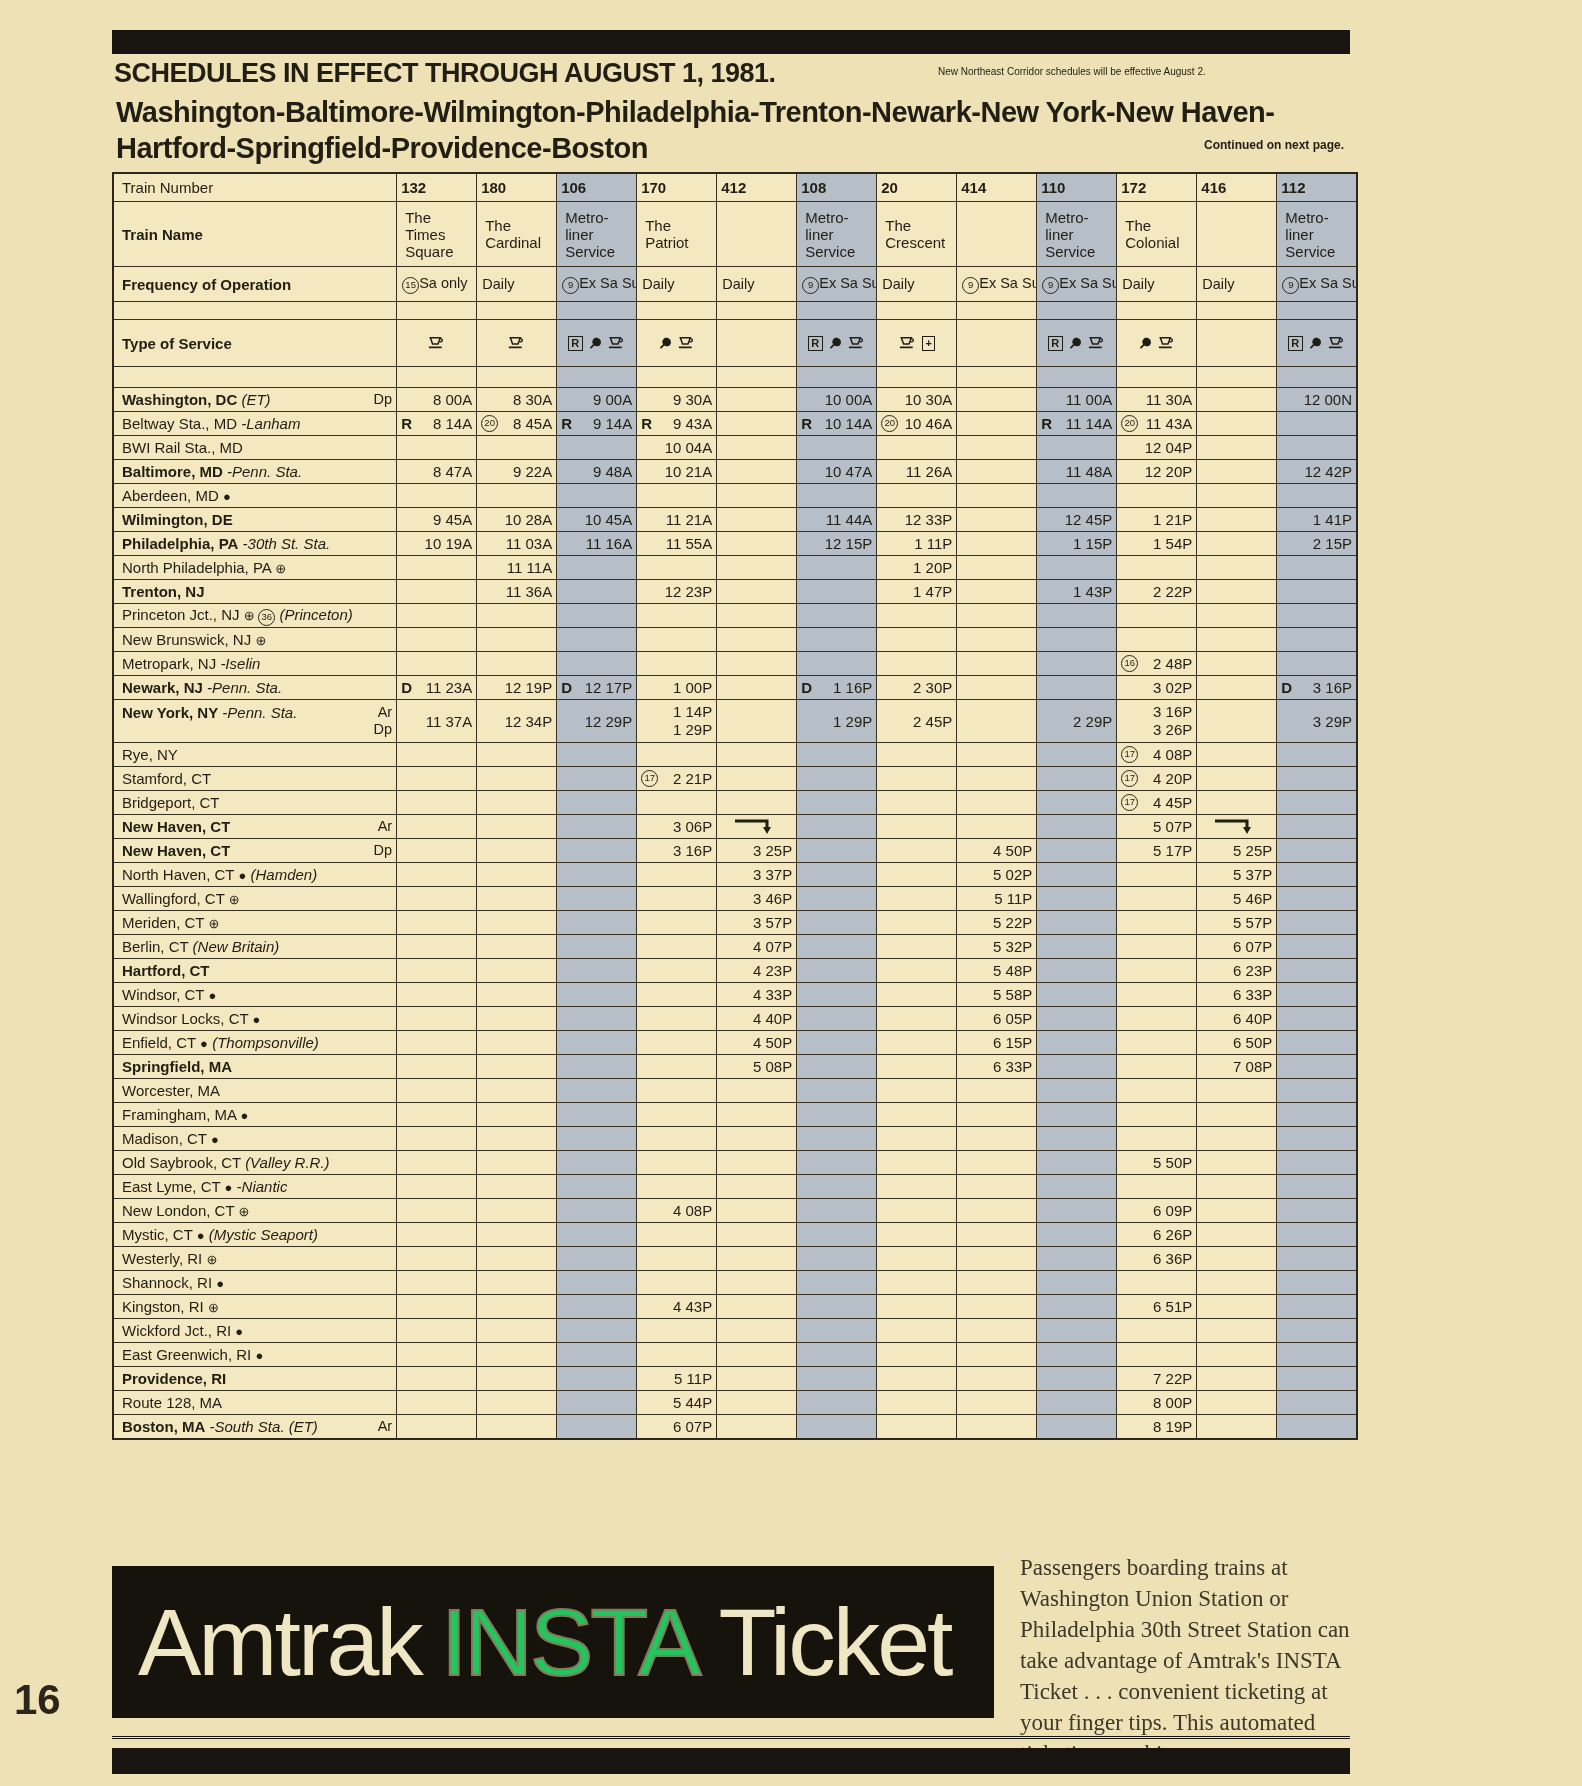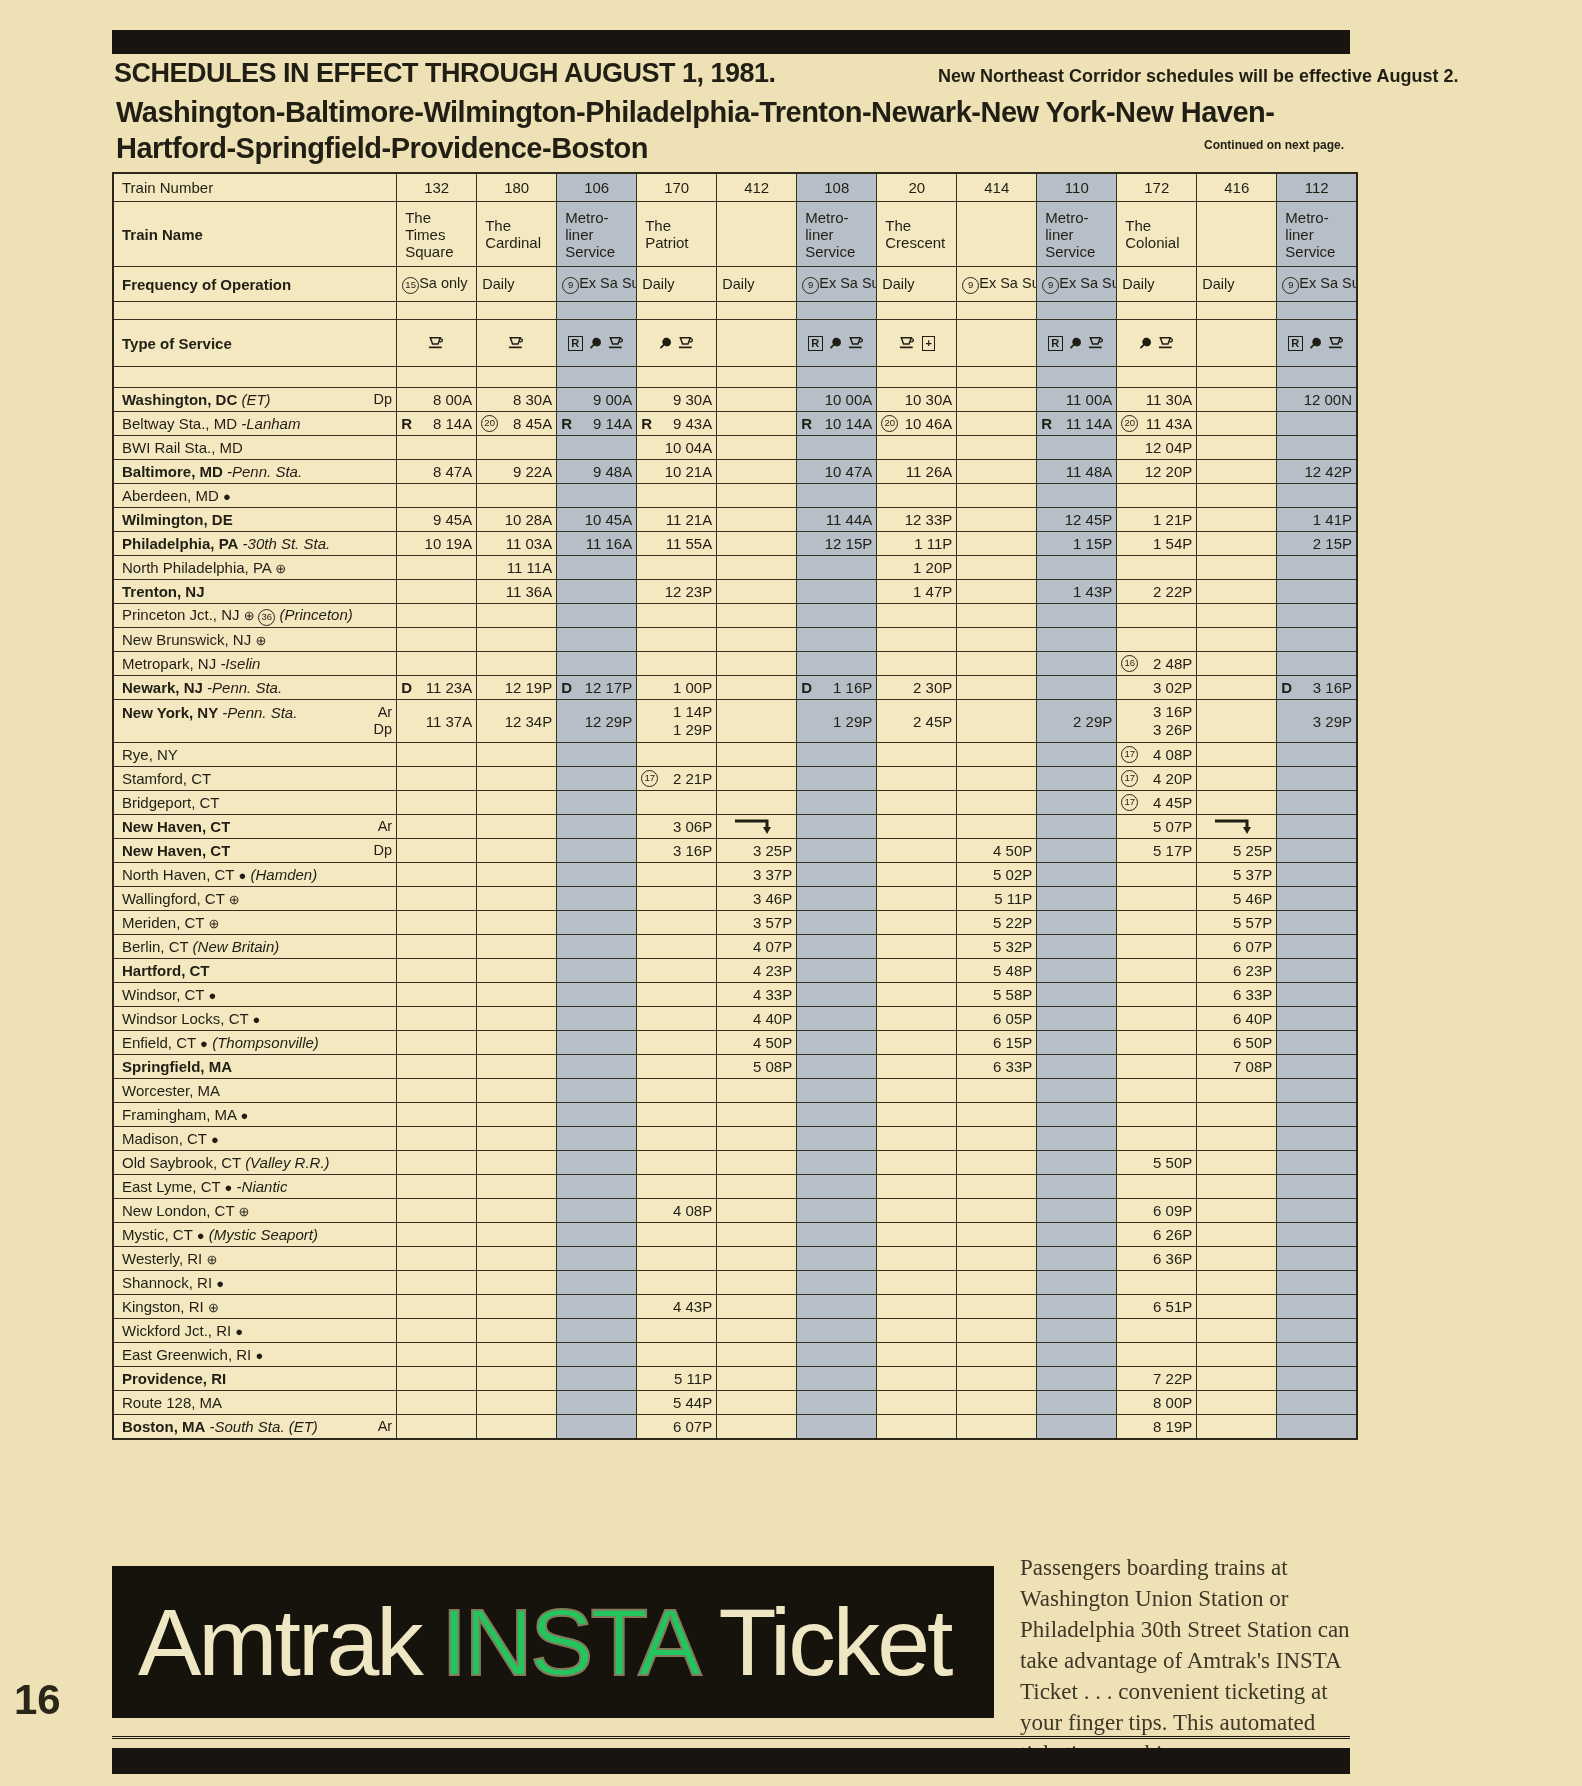--- a/index.html
+++ b/index.html
@@ -1,28 +1,28 @@
 <!DOCTYPE html>
 <html><head>
 <meta charset="utf-8">
 <style>
   html,body{margin:0;padding:0;}
   .page{position:relative;width:1582px;height:1786px;background:#efe1b6;font-family:"Liberation Sans",sans-serif;color:#211e14;overflow:hidden;}
   .topbar{position:absolute;left:112px;top:30px;width:1238px;height:24px;background:#181410;}
   .notice{position:absolute;left:114px;top:58px;font-size:27px;font-weight:bold;letter-spacing:-0.5px;}
-  .notice-right{position:absolute;left:938px;top:66px;font-size:18px;font-weight:bold;}
+  .notice-right{position:absolute;left:938px;top:66px;font-size:10px;font-weight:normal;}
   .title{position:absolute;left:116px;top:94px;font-size:29px;font-weight:bold;line-height:36px;letter-spacing:-0.5px;}
   .continued{position:absolute;right:238px;top:138px;font-size:12px;font-weight:bold;}
 
   .table-wrap{position:absolute;left:112px;top:172px;width:1246px;}
   table{border-collapse:collapse;width:100%;table-layout:fixed;}
   td{border:1px solid #35301f;background:#f4e8c1;font-size:15px;padding:0 4px;height:23px;overflow:hidden;white-space:nowrap;vertical-align:middle;}
   table{border:2px solid #2b271a;}
   td.sh{background:#b6bfc8;}
-  td.num{font-weight:normal;text-align:center;height:27px;}
+  td.num{font-weight:bold;height:27px;}
   td.tname{white-space:pre-line;line-height:17px;height:64px;vertical-align:middle;padding-left:8px;}
   td.freq{height:34px;font-size:14.5px;padding-left:5px;}
   td.spacer{height:17px;}
   td.svc{height:46px;text-align:center;}
   .icons{display:flex;justify-content:center;align-items:center;gap:5px;}
   td.metalabel{padding-left:8px;font-weight:bold;}
   td.label{padding-left:8px;}
   .labflex{display:flex;justify-content:space-between;align-items:flex-start;}
   .labflex .lhs{overflow:hidden;white-space:nowrap;}
   .stub{text-align:right;white-space:pre-line;line-height:17px;font-size:14.5px;}

